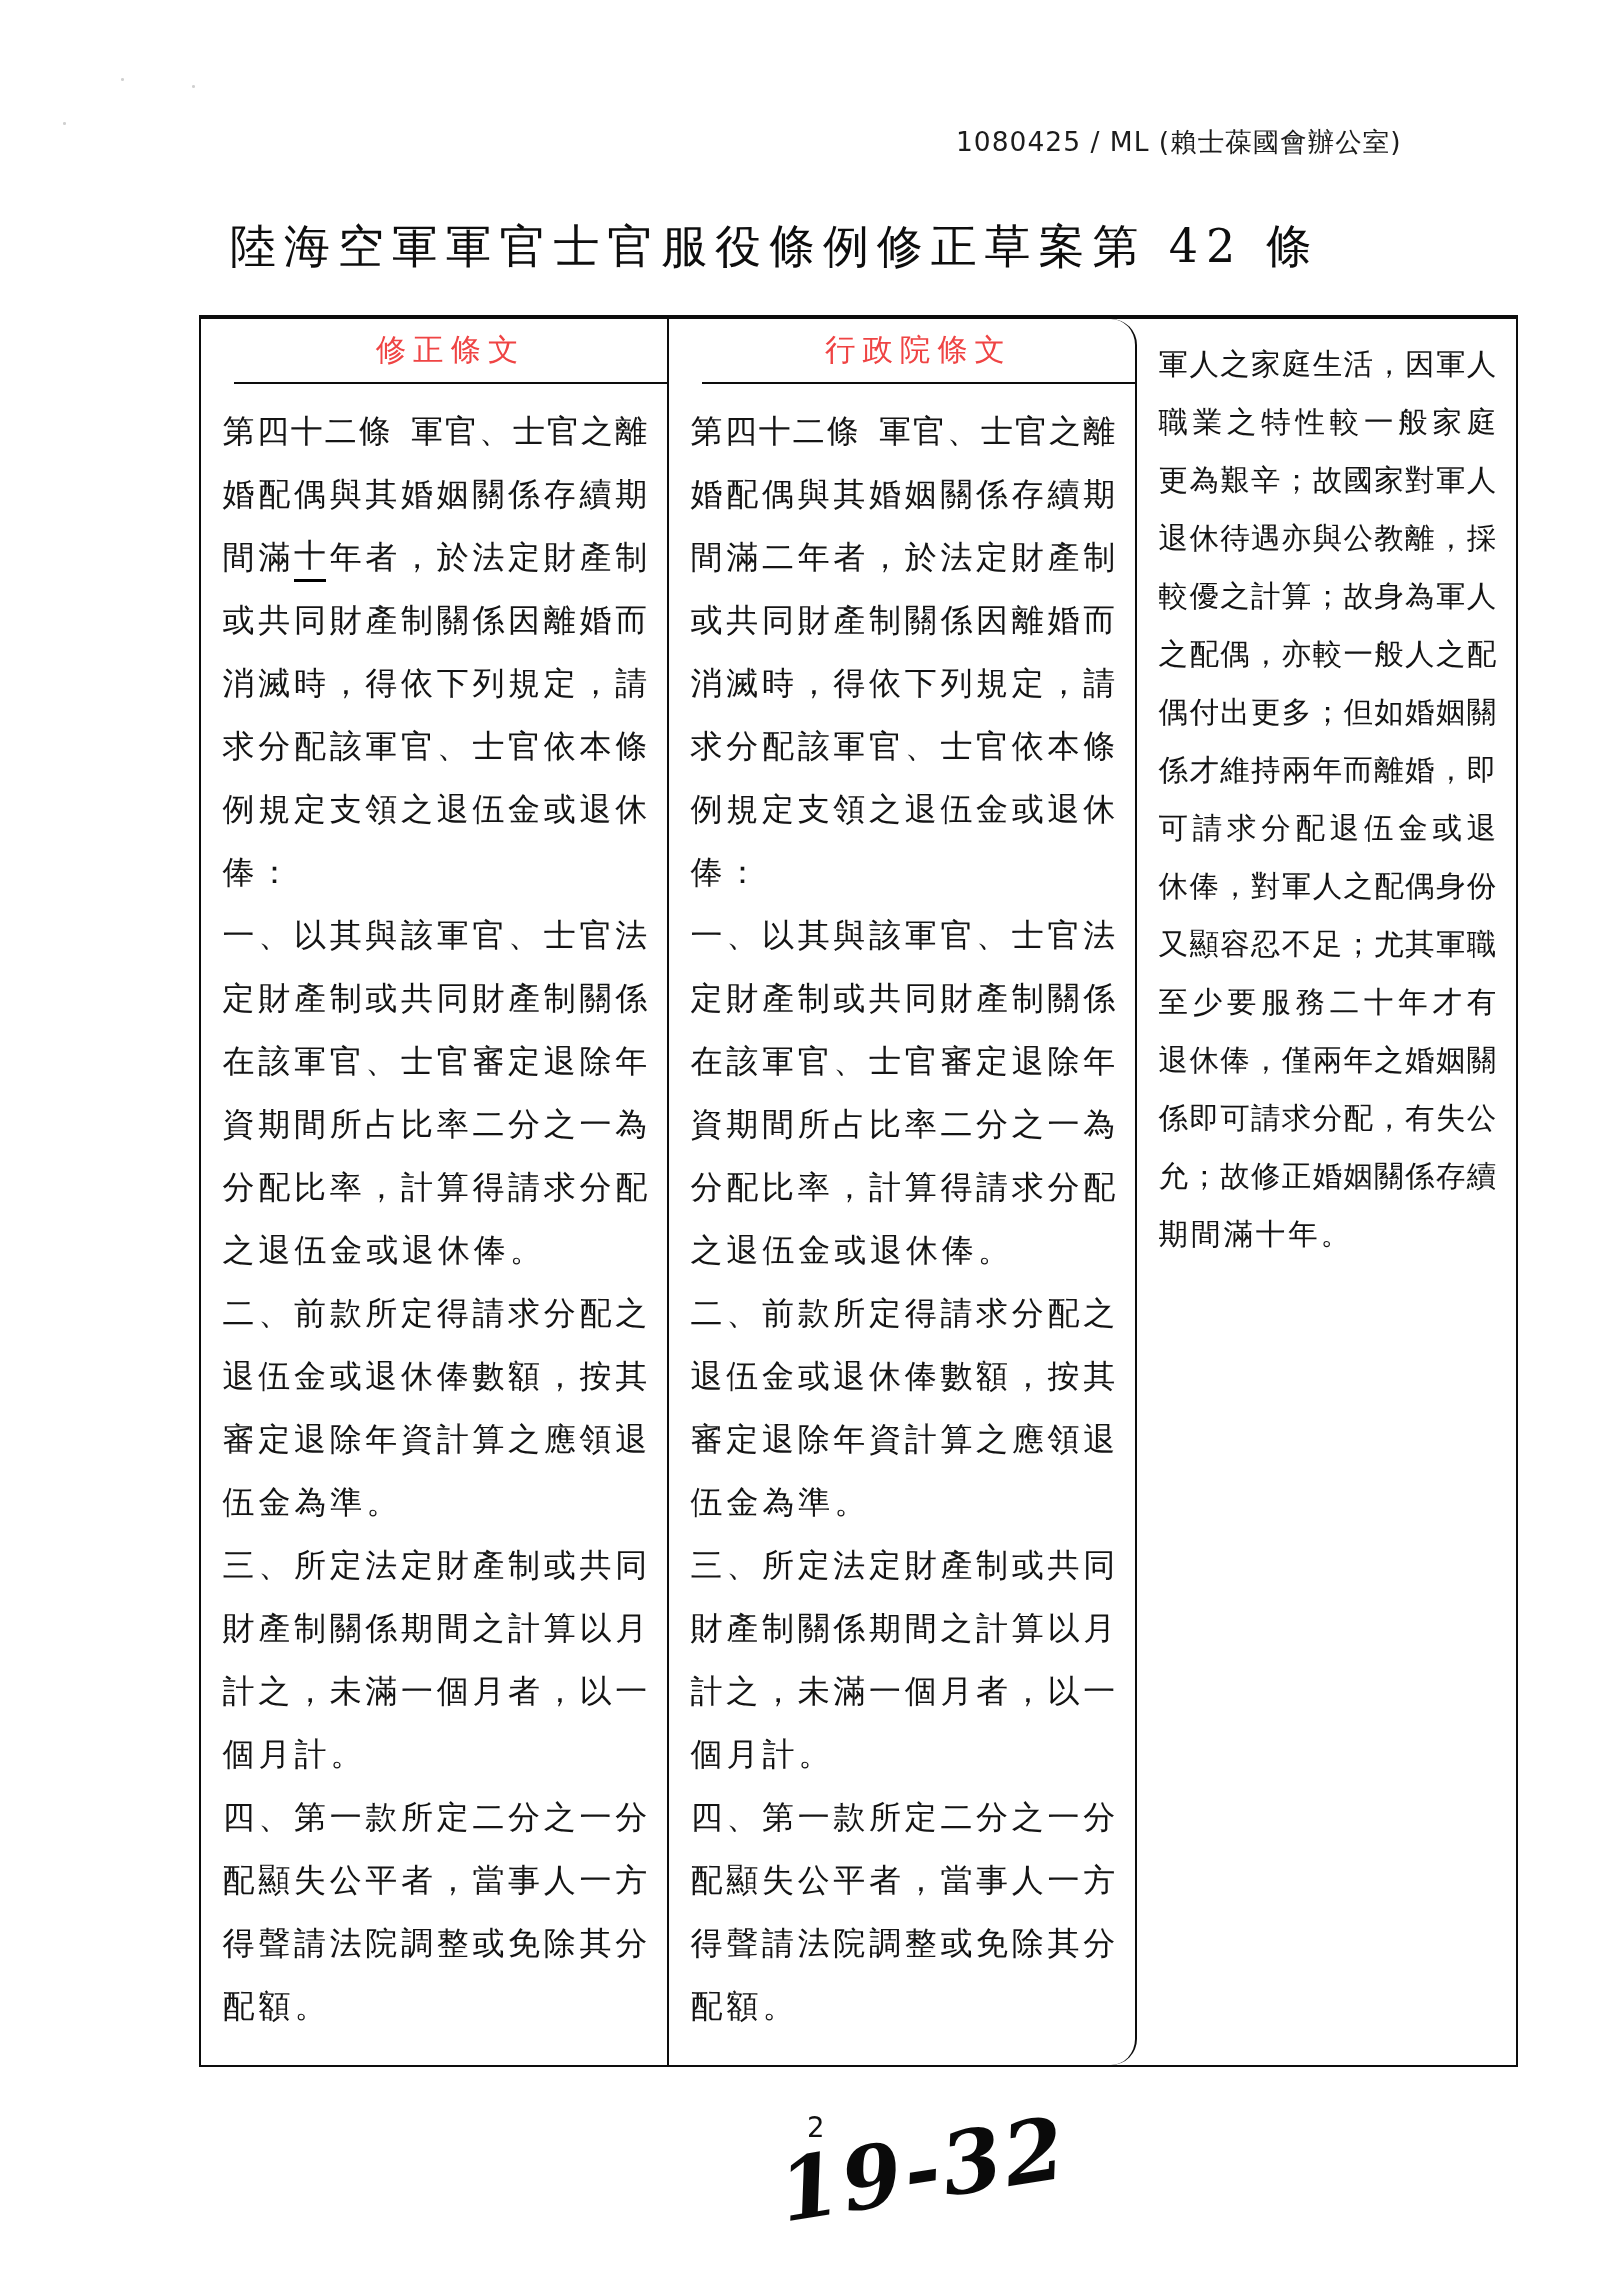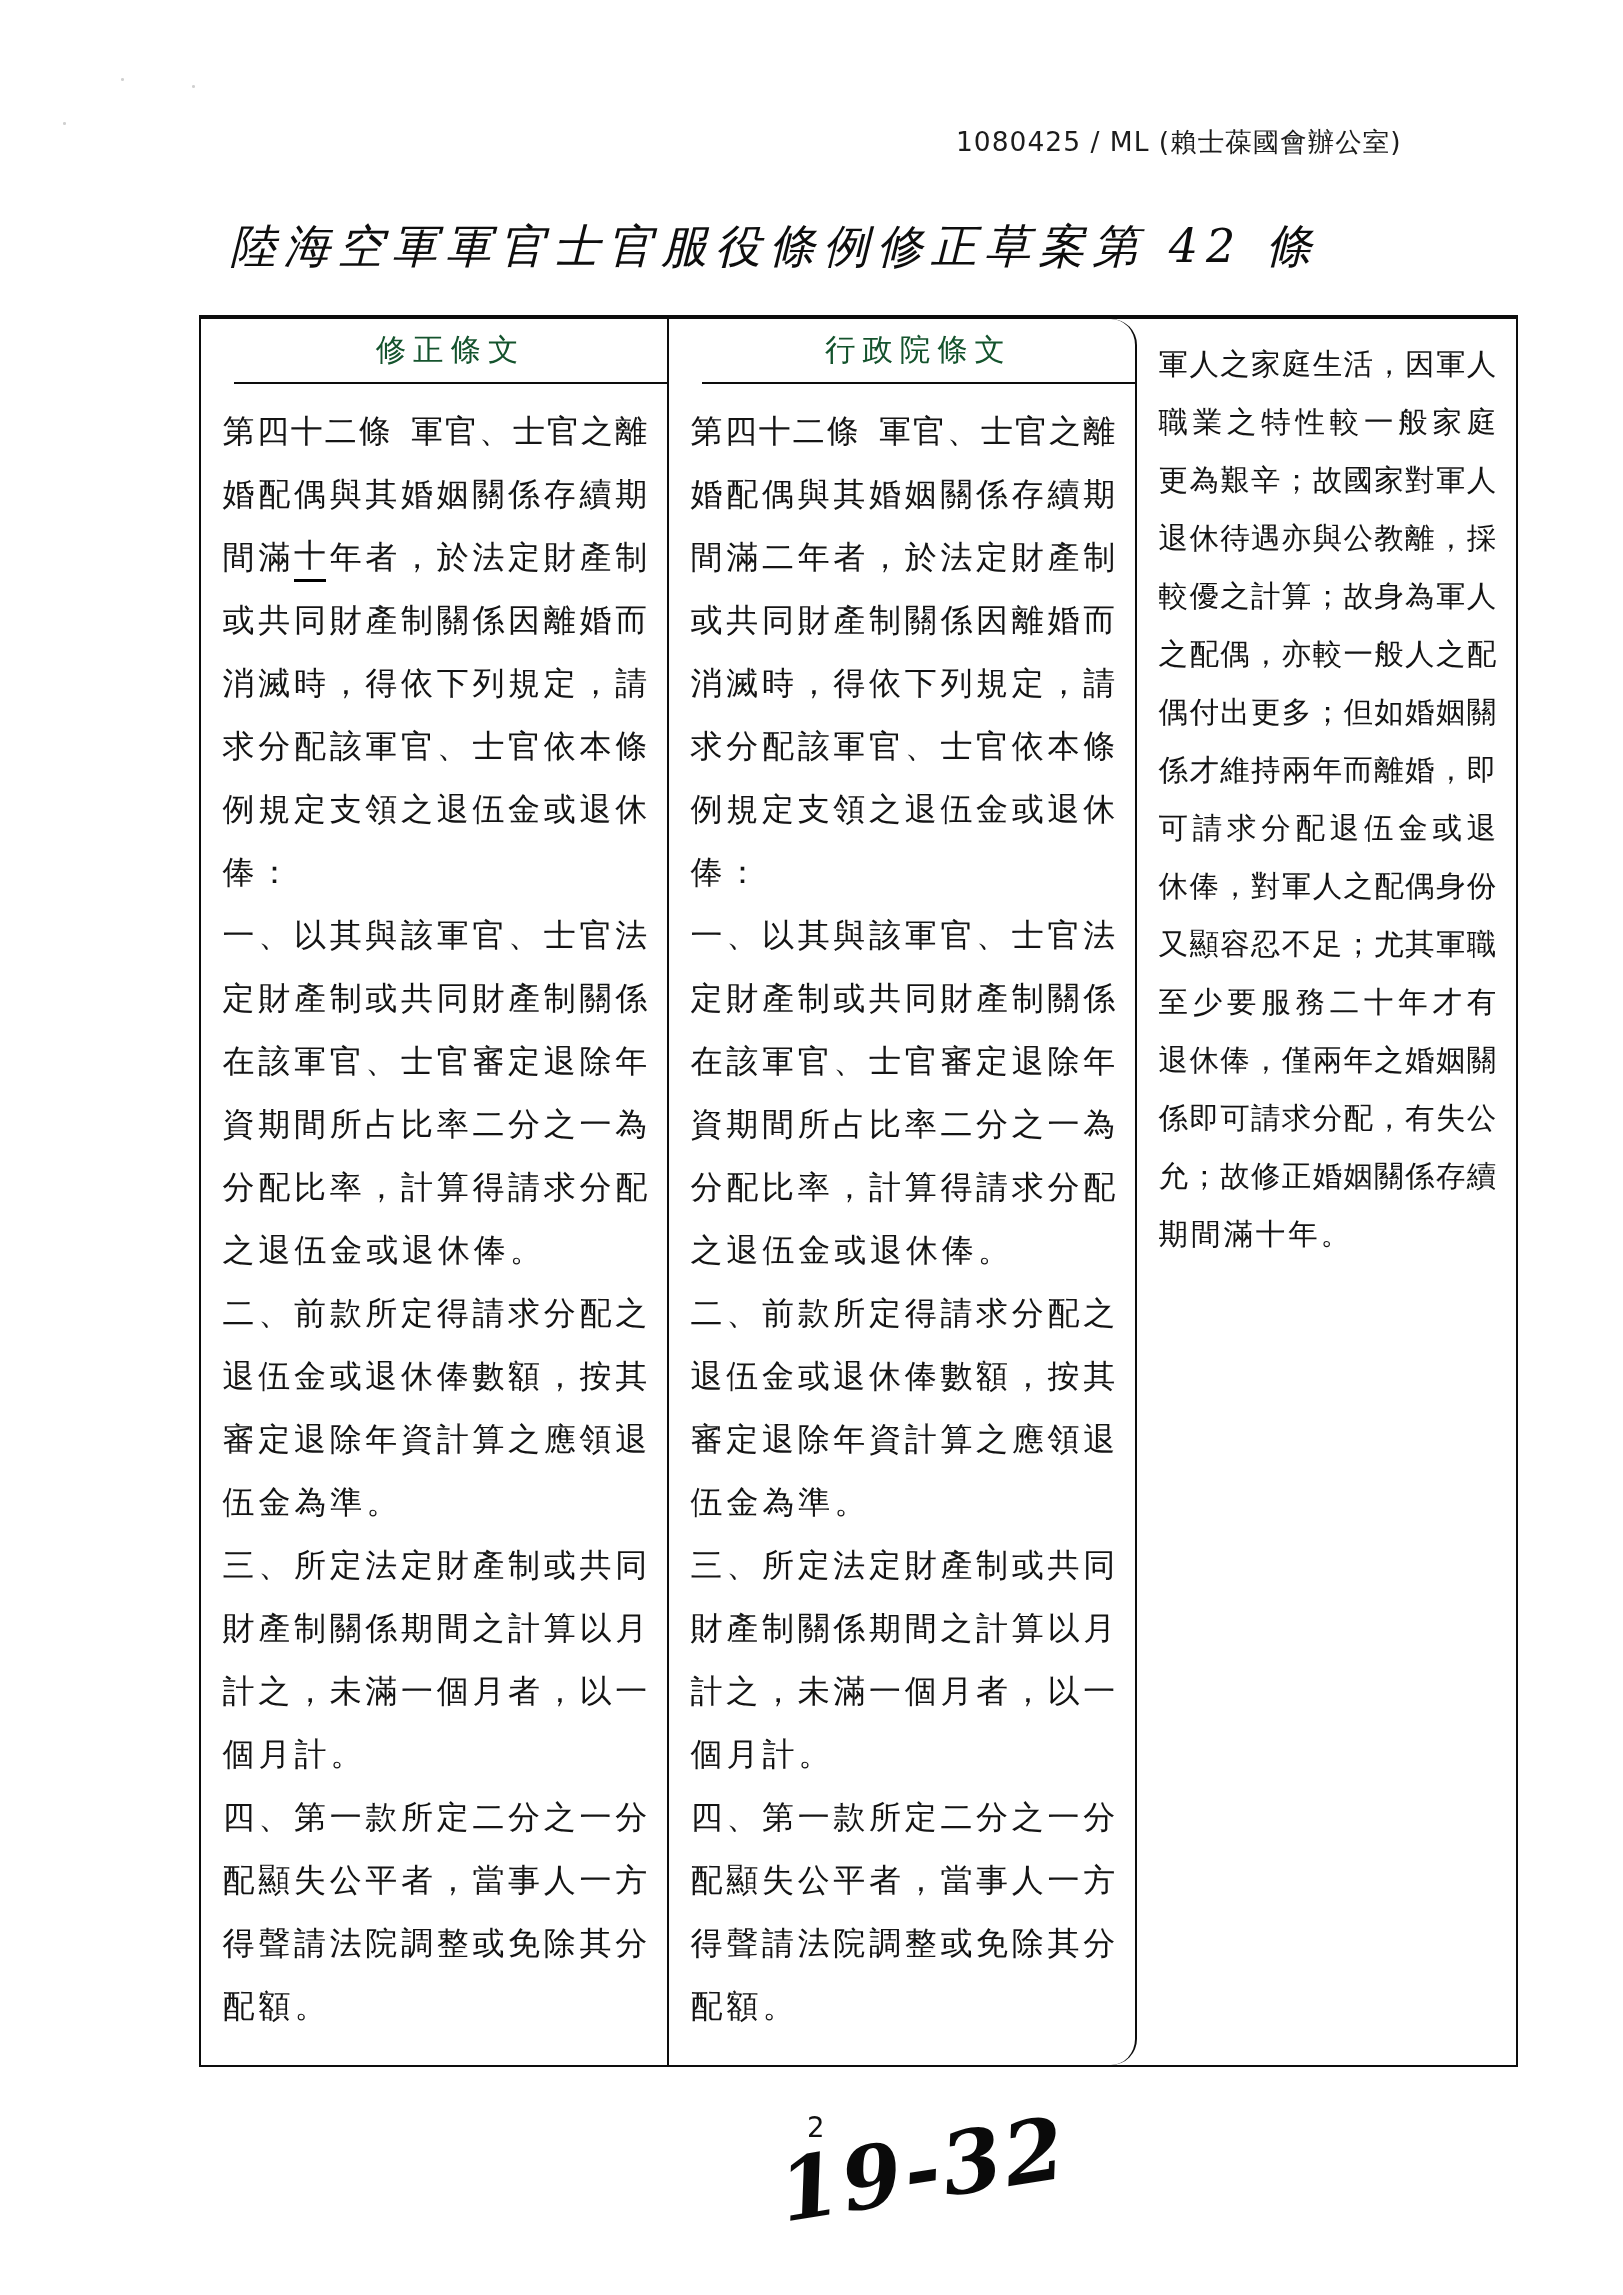--- a/index.html
+++ b/index.html
@@ -14,39 +14,39 @@
   }
   .header-note{
     position:absolute;left:956px;top:124px;
     font-family:"DejaVu Sans", sans-serif;
     font-size:26.5px;letter-spacing:1px;color:#1c1c1c;
     white-space:nowrap;
   }
   .doc-title{
     position:absolute;left:230px;top:216px;
     font-size:46px;letter-spacing:7.9px;color:#0e0e0e;
-    white-space:nowrap;font-weight:500;font-style:italic;
+    white-space:nowrap;font-weight:500;
   }
   .law-table{
     position:absolute;left:199px;top:315px;
     width:1319px;height:1752px;
     border:2.9px solid #0d0d0d;border-top-width:4.9px;
     box-sizing:border-box;
     display:flex;
     background:#fff;
   }
   .col{box-sizing:border-box;height:100%;}
   .col-1{width:468px;border-right:2.5px solid #0d0d0d;}
   .col-2{width:468px;border-right:2.5px solid #0d0d0d;border-radius:26px;}
   .col-3{flex:1;}
   .col-header{
     height:63px;
     border-bottom:2.5px solid #0d0d0d;
     display:flex;align-items:center;justify-content:center;
-    font-size:30.5px;letter-spacing:6.9px;color:#14532d;margin-left:33px;
+    font-size:30.5px;letter-spacing:6.9px;color:#ef4444;margin-left:33px;
   }
   .col-body{padding:16.7px 19.7px 0 21.6px;}
   .ln{
     height:63px;
     display:flex;align-items:center;justify-content:space-between;
     font-size:32px;color:#141414;
     white-space:nowrap;
   }
   .col-3 .ln{height:58px;font-size:29.5px;}
   .ln.short{justify-content:flex-start;gap:3.9px;}

